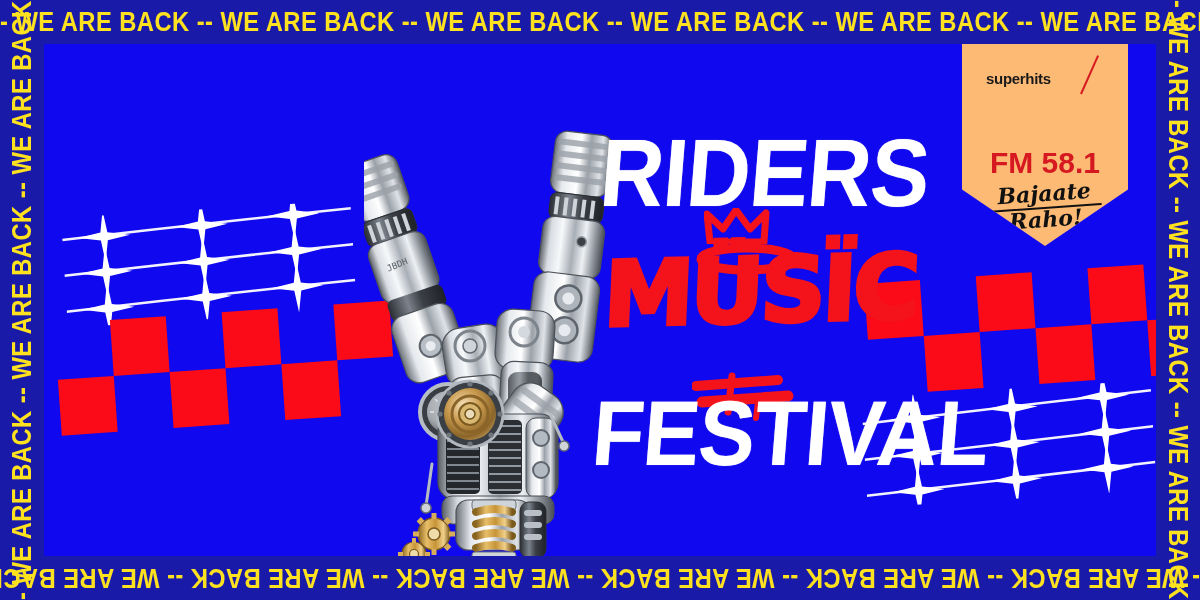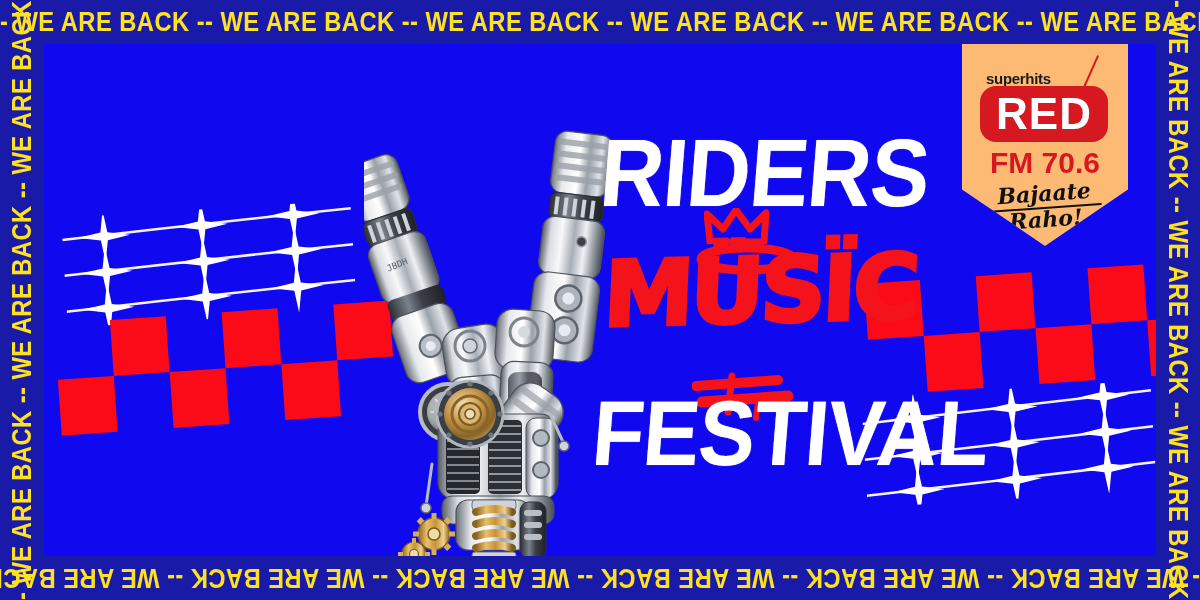--- a/index.html
+++ b/index.html
@@ -622,22 +622,19 @@
 
       <div class="title-line title-festival">FESTIVAL</div>
     </div>
 
   </div>
 
   <div class="logo-pennant">
     <div class="logo-inner">
       <div class="logo-antenna"></div>
       <div class="logo-superhits">superhits</div>
-      <div class="logo-redbox">
-        <div class="logo-red-text">RED</div>
-      </div>
-      <div class="logo-fm">FM 70.6</div>
+      <div class="logo-fm">FM 58.1</div>
       <div class="logo-tagline">Bajaate Raho!</div>
       <div class="logo-underline"></div>
     </div>
   </div>
 
 </div>
 
 </body></html>

